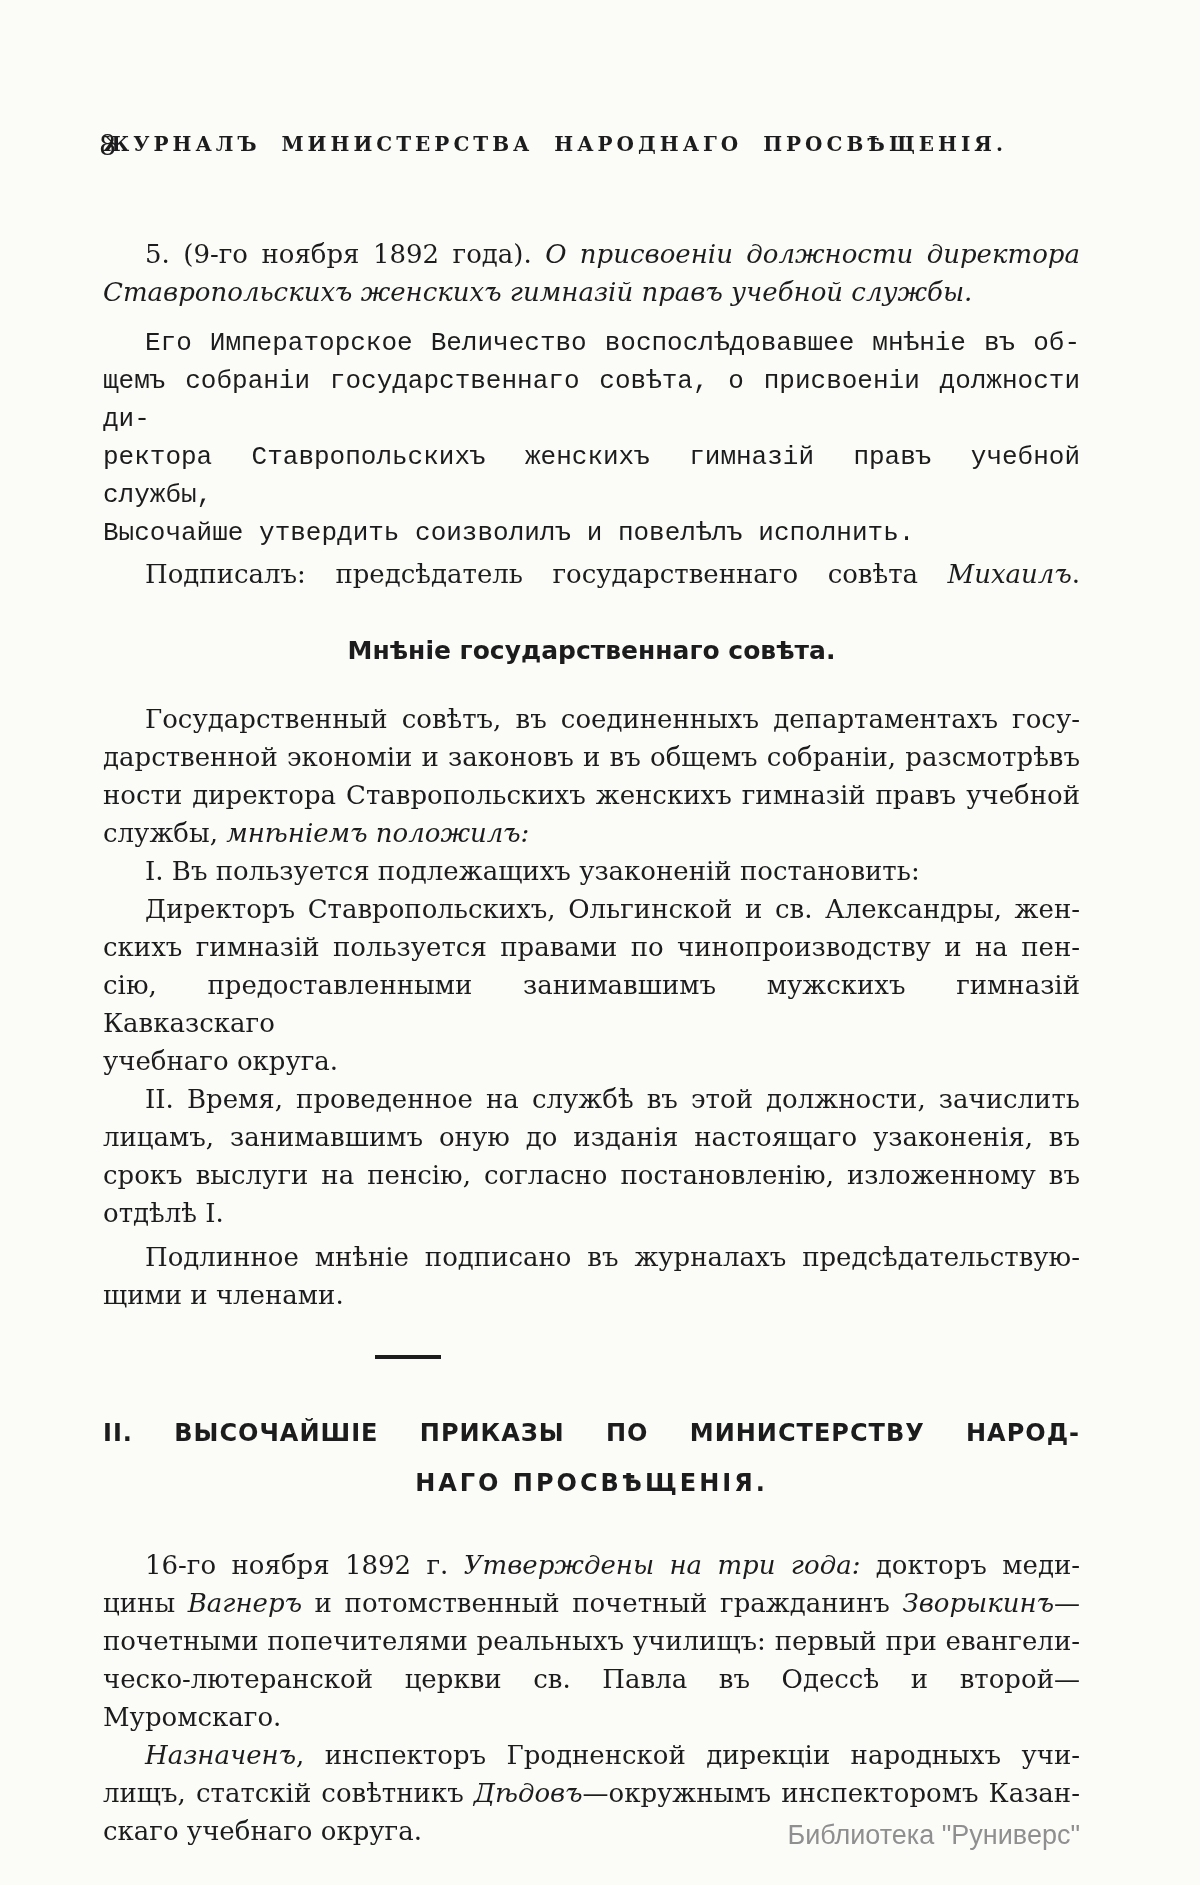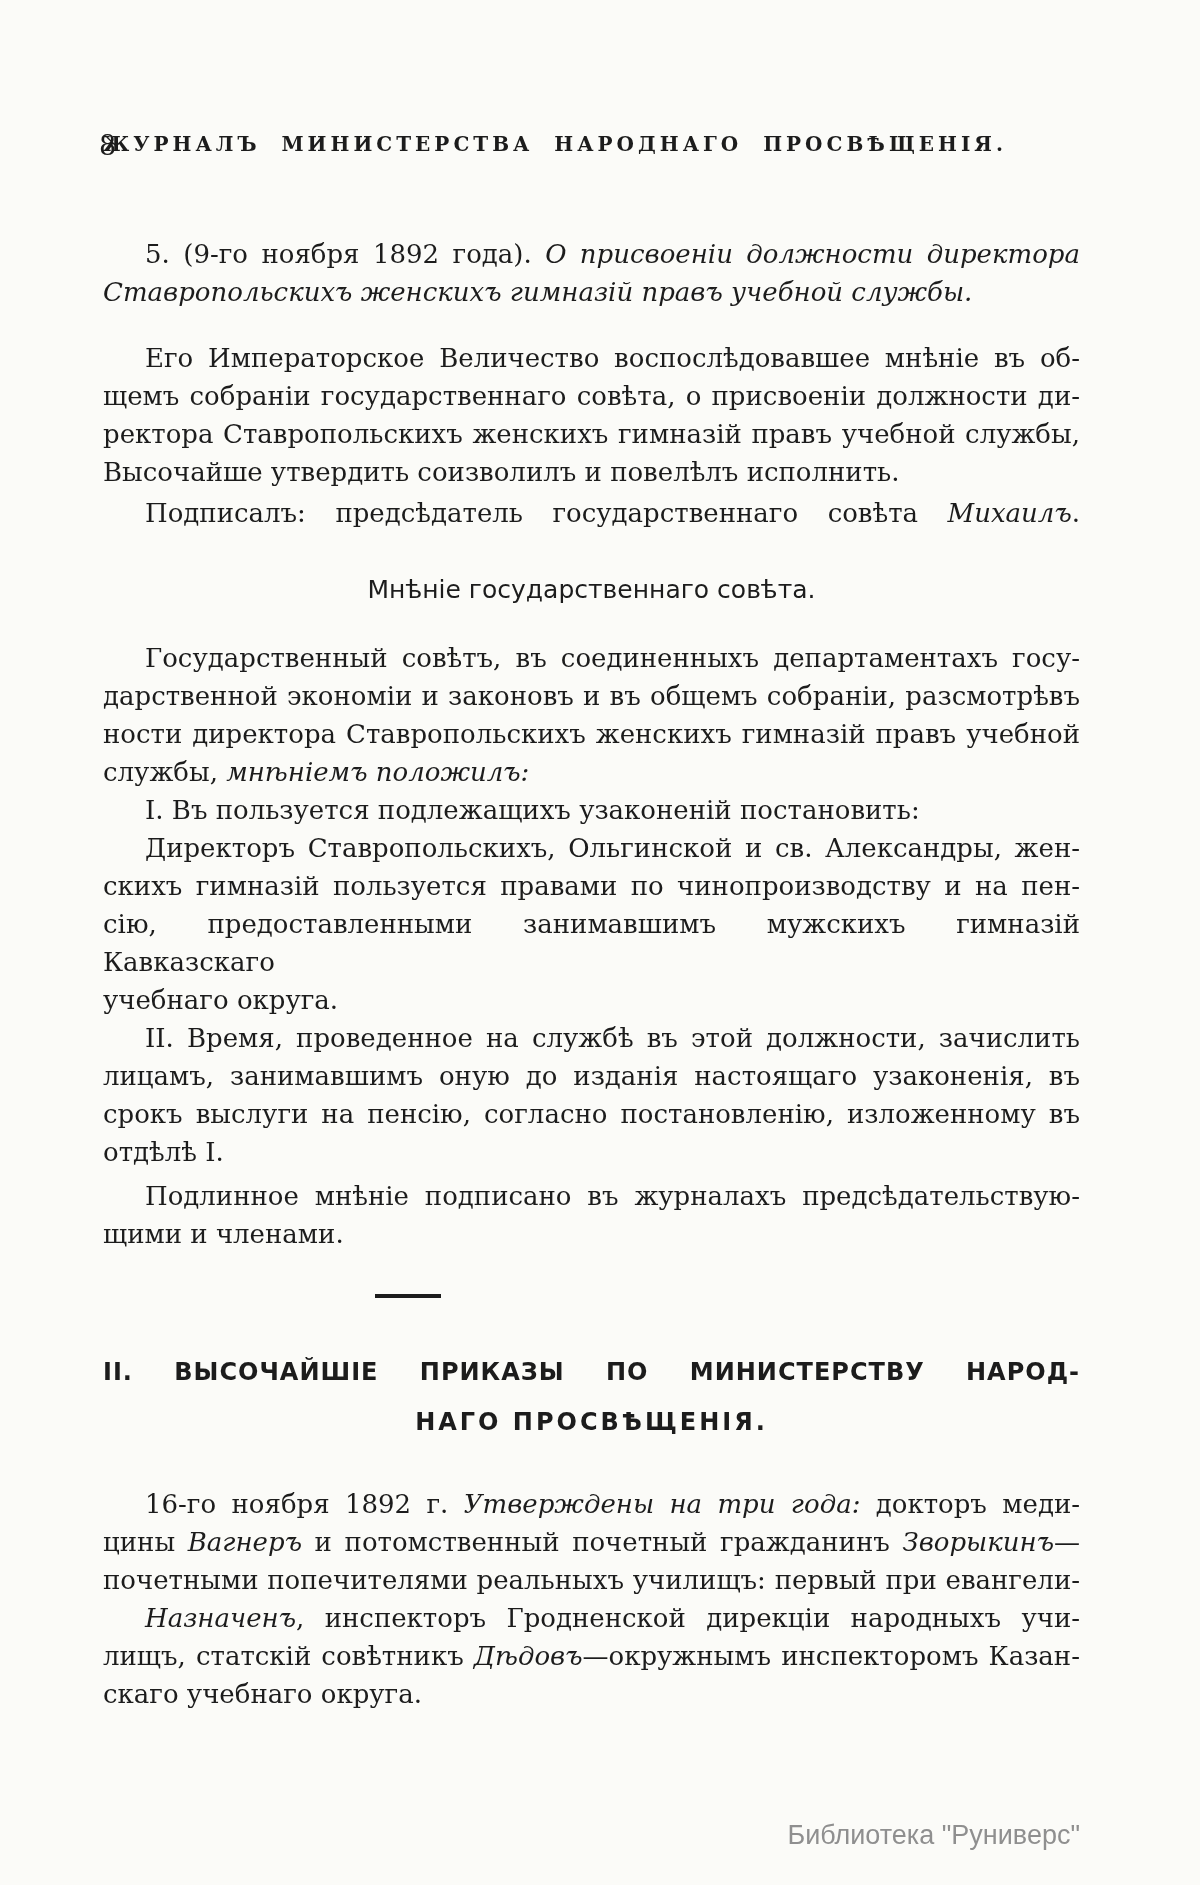--- a/index.html
+++ b/index.html
@@ -17,21 +17,21 @@
   }
   .body-col{
     position:absolute;left:103px;top:16px;width:977px;
     font-size:26px;line-height:38px;
   }
   .para{margin:0;}
   .ln{text-align:left;}
   .ln.fill{text-align:justify;text-align-last:justify;}
   .ln.ind{text-indent:42px;}
   .h-center{
-    font-family:"DejaVu Sans", sans-serif;font-weight:normal;
+    font-family:"DejaVu Sans", sans-serif;font-weight:bold;
     font-size:25px;line-height:38px;text-align:center;
   }
   .rule{height:4px;width:66px;background:#1c1c1c;margin-left:272px;}
   .section{
     font-family:"DejaVu Sans", sans-serif;font-weight:bold;
     font-size:24px;line-height:50px;letter-spacing:1px;
   }
   .section .s-line{text-align:left;}
   .section .s-fill{text-align:justify;text-align-last:justify;}
   .section .s-center{text-align:center;letter-spacing:3px;}
@@ -48,21 +48,21 @@
 <header class="page-header">
   <div class="page-number">8</div>
   <div class="running-title">ЖУРНАЛЪ МИНИСТЕРСТВА НАРОДНАГО ПРОСВѢЩЕНІЯ.</div>
 </header>
 
 <main class="body-col">
     <div class="para" style="margin-top: 219px;">
       <div class="ln ind fill"><span>5. (9-го ноября 1892 года). </span><i>О присвоеніи должности директора</i></div>
       <div class="ln"><i>Ставропольскихъ женскихъ гимназій правъ учебной службы.</i></div>
     </div>
-    <div class="para" style="margin-top: 28px;">
+    <div class="para" style="margin-top: 13px; font-family: Liberation Mono, monospace;">
       <div class="ln ind fill"><span>Его Императорское Величество воспослѣдовавшее мнѣніе въ об-</span></div>
       <div class="ln fill"><span>щемъ собраніи государственнаго совѣта, о присвоеніи должности ди-</span></div>
       <div class="ln fill"><span>ректора Ставропольскихъ женскихъ гимназій правъ учебной службы,</span></div>
       <div class="ln"><span>Высочайше утвердить соизволилъ и повелѣлъ исполнить.</span></div>
     </div>
     <div class="para" style="margin-top: 3px;">
       <div class="ln ind fill"><span>Подписалъ: предсѣдатель государственнаго совѣта </span><i>Михаилъ</i><span>.</span></div>
     </div>
     <div class="h-center" style="margin-top: 39px;">Мнѣніе государственнаго совѣта.</div>
     <div class="para" style="margin-top: 30px;">
@@ -92,20 +92,21 @@
     </div>
     <div class="rule" style="margin-top: 41px;"></div>
     <div class="section" style="margin-top: 49px;">
       <div class="s-line s-fill">II. ВЫСОЧАЙШІЕ ПРИКАЗЫ ПО МИНИСТЕРСТВУ НАРОД-</div>
       <div class="s-line s-center">НАГО ПРОСВѢЩЕНІЯ.</div>
     </div>
     <div class="para" style="margin-top: 38px;">
       <div class="ln ind fill"><span>16-го ноября 1892 г. </span><i>Утверждены на три года:</i><span> докторъ меди-</span></div>
       <div class="ln fill"><span>цины </span><i>Вагнеръ</i><span> и потомственный почетный гражданинъ </span><i>Зворыкинъ</i><span>—</span></div>
       <div class="ln fill"><span>почетными попечителями реальныхъ училищъ: первый при евангели-</span></div>
+      <div class="ln fill"><span>ческо-лютеранской церкви св. Павла въ Одессѣ и второй—Муромскаго.</span></div>
     </div>
     <div class="para">
       <div class="ln ind fill"><i>Назначенъ</i><span>, инспекторъ Гродненской дирекціи народныхъ учи-</span></div>
       <div class="ln fill"><span>лищъ, статскій совѣтникъ </span><i>Дѣдовъ</i><span>—окружнымъ инспекторомъ Казан-</span></div>
       <div class="ln"><span>скаго учебнаго округа.</span></div>
     </div>
   </main>
 
 <div class="watermark">Библиотека "Руниверс"</div>
 

